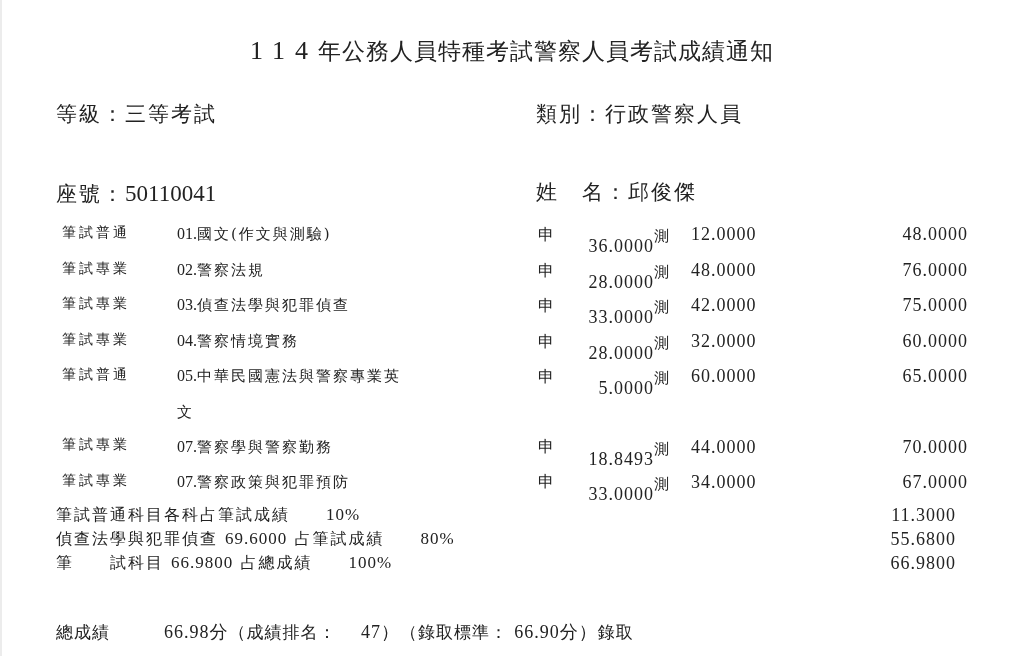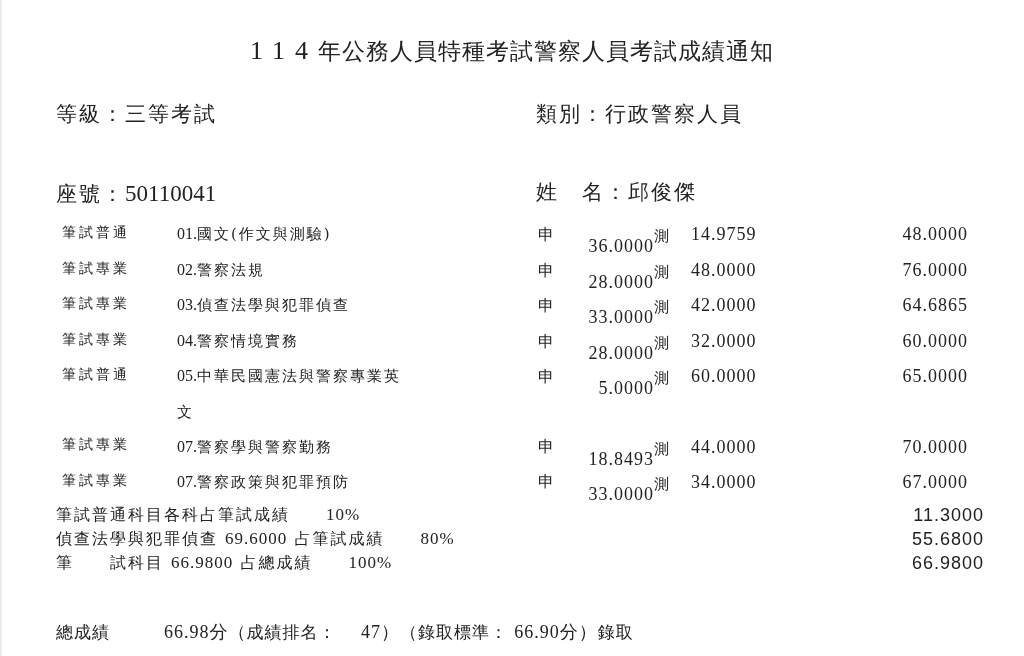--- a/index.html
+++ b/index.html
@@ -34,21 +34,21 @@
     .cat { left: 62px; letter-spacing: 3px; font-size: 14px; }
     .subj { left: 177px; letter-spacing: 2px; font-size: 15px; }
     .subj .no { font-family: "Liberation Serif", serif; letter-spacing: 0; font-size: 16px; }
     .flag { left: 538px; font-size: 16px; }
     .essay { left: 566px; width: 88px; text-align: right; font-family: "Liberation Serif", serif; font-size: 18px; letter-spacing: 1px; margin-top: 12px; }
     .test-lbl { left: 654px; font-size: 15px; }
     .test { left: 691px; font-family: "Liberation Serif", serif; font-size: 18px; letter-spacing: 1px; }
     .total { right: 56px; font-family: "Liberation Serif", serif; font-size: 18px; letter-spacing: 1px; text-align: right; }
     .sum { left: 56px; font-size: 16px; letter-spacing: 2px; }
     .sum .v { font-family: "Liberation Serif", serif; font-size: 17px; letter-spacing: 1px; }
-    .sumval { right: 40px; font-family: Liberation Sans, sans-serif; font-size: 18px; letter-spacing: 1px; text-align: right; }
+    .sumval { right: 68px; font-family: Liberation Serif, serif; font-size: 18px; letter-spacing: 1px; text-align: right; }
     .final { left: 56px; top: 620px; font-size: 17px; letter-spacing: 1px; }
     .final .v { font-family: "Liberation Serif", serif; font-size: 18px; }
   </style>
 </head>
 <body>
 
 <div class="left-edge"></div>
 
 <div class="abs title"><span class="num">114</span><span>年公務人員特種考試警察人員考試成績通知</span></div>
 
@@ -59,42 +59,42 @@
 <div class="abs hdr" style="left:536px; top:178px;"><span>姓　名：</span><span>邱俊傑</span></div>
 
 <div>
 
   <div>
     <span class="abs row cat" style="top:224px;">筆試普通</span>
     <span class="abs row subj" style="top:225px;text-align:right;"><span class="no">01.</span><span>國文(作文與測驗)</span></span>
     <span class="abs flag" style="top:225px;">申</span>
     <span class="abs essay" style="top:224px;">36.0000</span>
     <span class="abs test-lbl" style="top:227px;">測</span>
-    <span class="abs test" style="top:224px;">14.9759</span>
+    <span class="abs test" style="top:224px;">12.0000</span>
     <span class="abs total" style="top:224px;">48.0000</span>
   </div>
 
   <div>
     <span class="abs row cat" style="top:260px;">筆試專業</span>
     <span class="abs row subj" style="top:261px;"><span class="no">02.</span><span>警察法規</span></span>
     <span class="abs flag" style="top:261px;">申</span>
     <span class="abs essay" style="top:260px;">28.0000</span>
     <span class="abs test-lbl" style="top:263px;">測</span>
     <span class="abs test" style="top:260px;">48.0000</span>
     <span class="abs total" style="top:260px;">76.0000</span>
   </div>
 
   <div>
     <span class="abs row cat" style="top:295px;">筆試專業</span>
     <span class="abs row subj" style="top:296px;"><span class="no">03.</span><span>偵查法學與犯罪偵查</span></span>
     <span class="abs flag" style="top:296px;">申</span>
     <span class="abs essay" style="top:295px;">33.0000</span>
     <span class="abs test-lbl" style="top:298px;">測</span>
     <span class="abs test" style="top:295px;">42.0000</span>
-    <span class="abs total" style="top:295px;">64.6865</span>
+    <span class="abs total" style="top:295px;">75.0000</span>
   </div>
 
   <div>
     <span class="abs row cat" style="top:331px;">筆試專業</span>
     <span class="abs row subj" style="top:332px;"><span class="no">04.</span><span>警察情境實務</span></span>
     <span class="abs flag" style="top:332px;">申</span>
     <span class="abs essay" style="top:331px;">28.0000</span>
     <span class="abs test-lbl" style="top:334px;">測</span>
     <span class="abs test" style="top:331px;">32.0000</span>
     <span class="abs total" style="top:331px;">60.0000</span>

